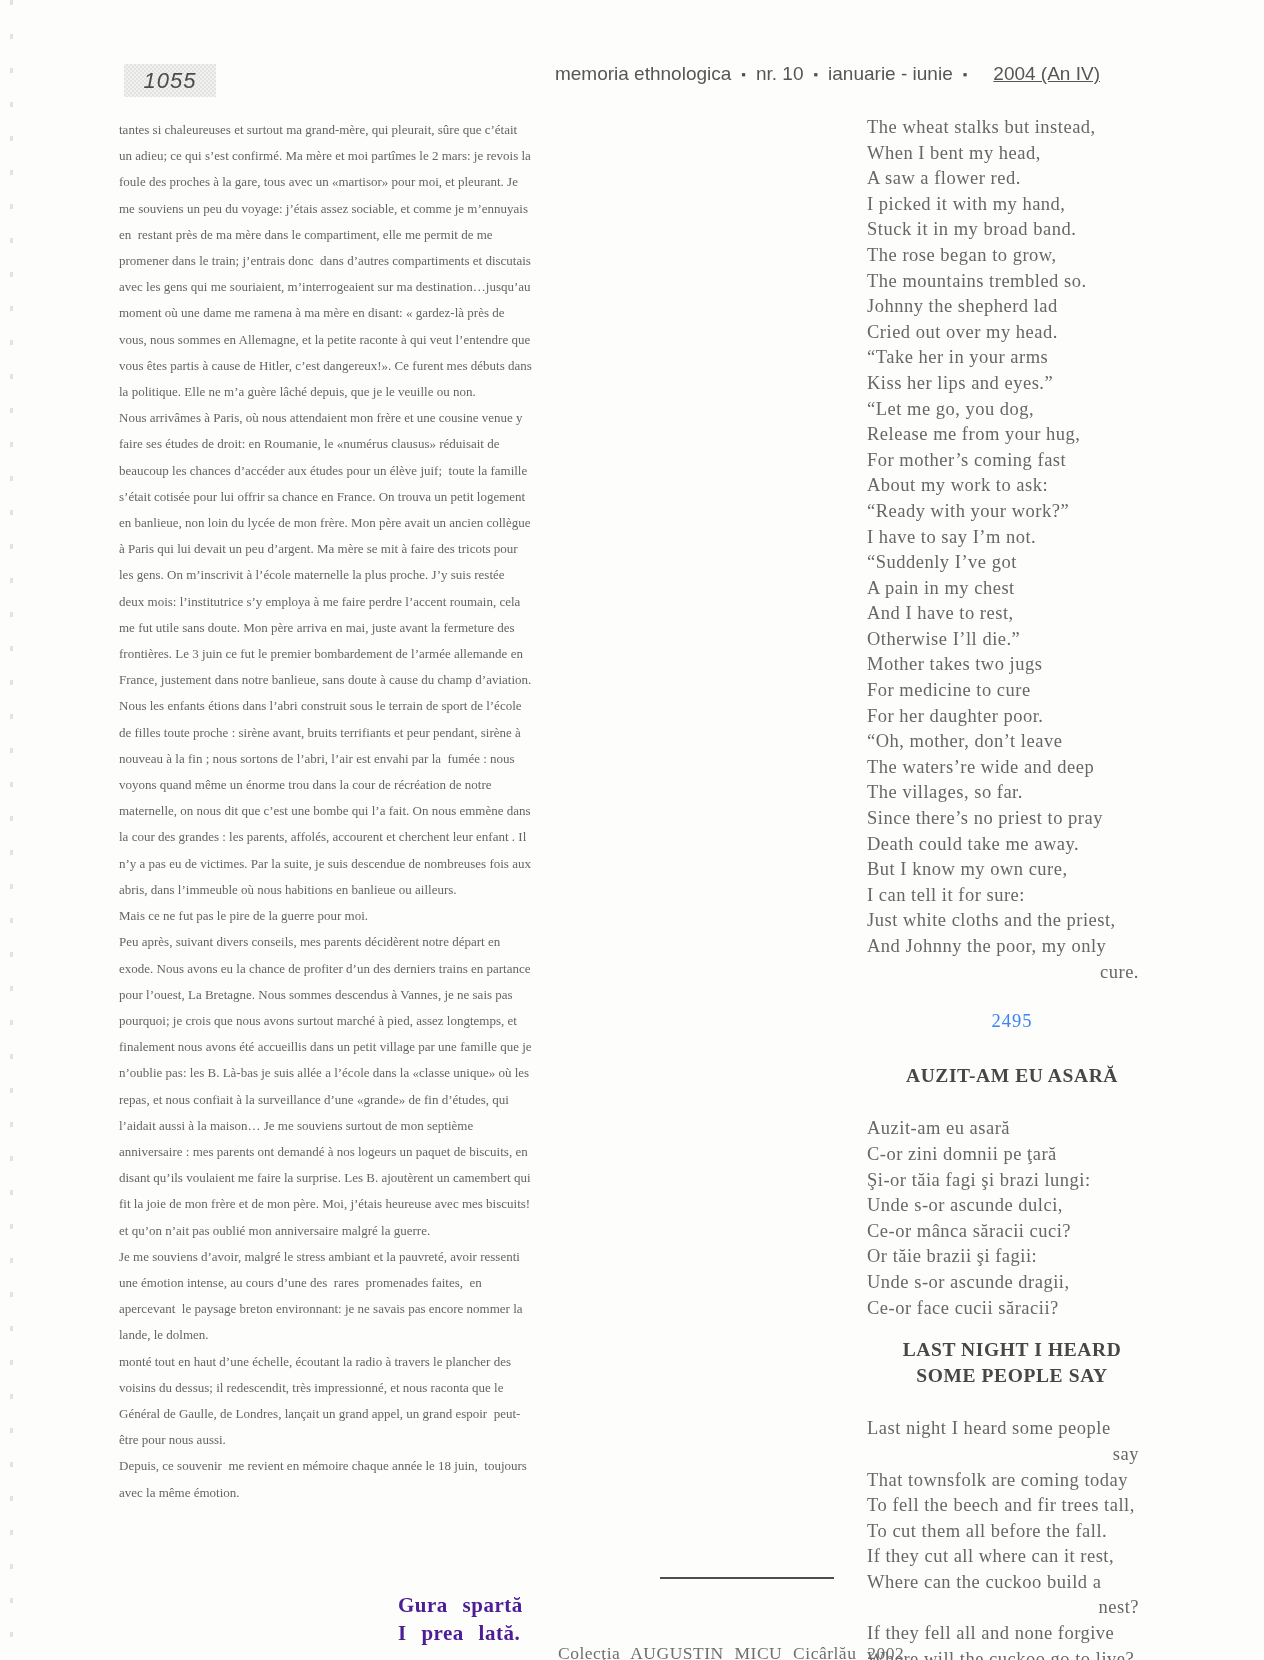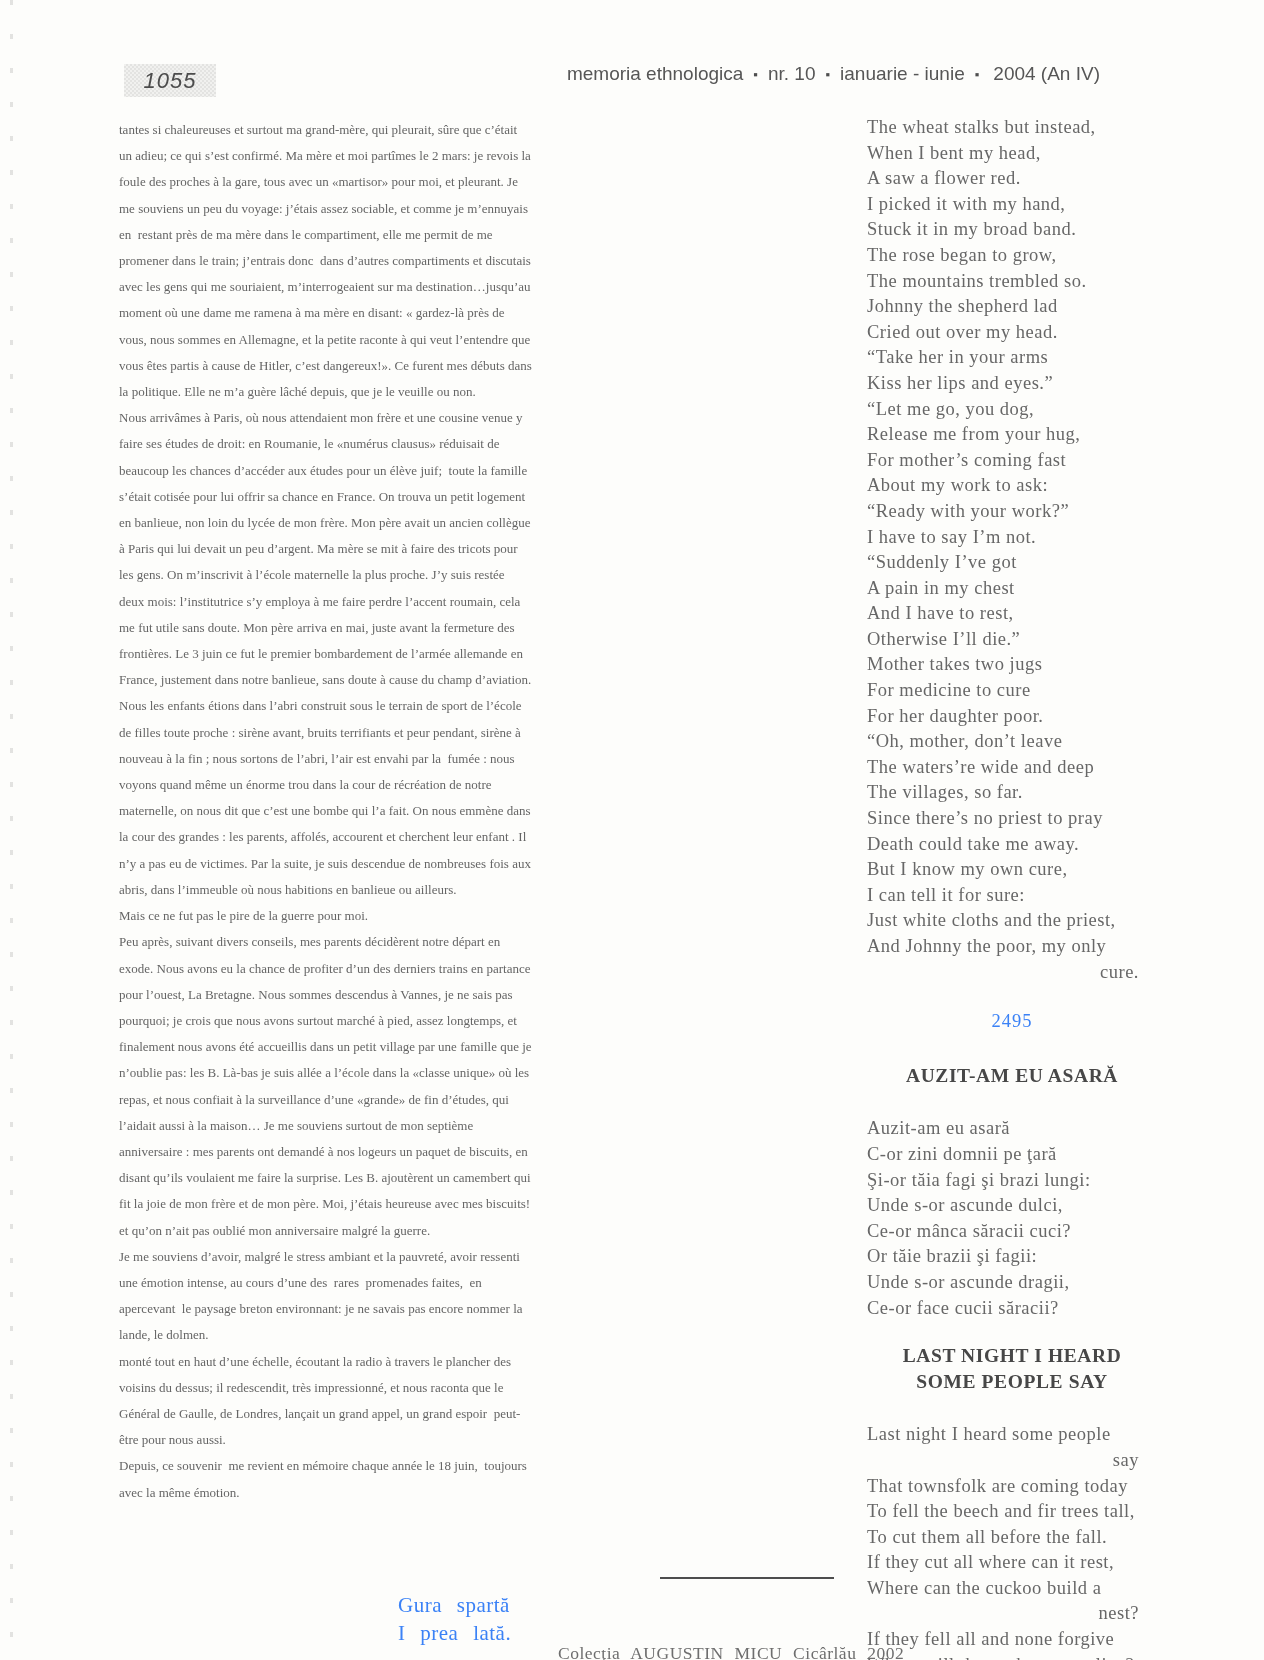--- a/index.html
+++ b/index.html
@@ -29,21 +29,21 @@
     font-style:italic;font-size:22px;color:#4c4c4c;letter-spacing:1px;
   }
   .journal-line{
     position:absolute;top:63px;right:164px;
     font-family:"Liberation Sans", sans-serif;
     font-size:19px;color:#565656;white-space:pre;
   }
   .journal-line .sep{
     font-size:13px;color:#4f4f4f;margin:0 10px;vertical-align:1px;
   }
-  .journal-line .year{margin-left:4px;}
+  .journal-line .year{margin-left:16px;text-decoration:underline;}
   
   .col-left{
     position:absolute;left:119px;top:117px;width:700px;
     font-size:13px;line-height:26.2px;color:#656565;
   }
   .col-left .line{white-space:pre;}
   
   .col-right{
     position:absolute;left:867px;top:115px;width:290px;
     font-size:18.5px;line-height:25.6px;color:#676767;
@@ -52,28 +52,28 @@
   .col-right .line{white-space:pre;}
   .col-right .line.right{text-align:right;padding-right:18px;}
   .poem-number{
     margin-top:24px;text-align:center;letter-spacing:1px;color:#3b82f6;font-family:Liberation Serif, serif;
   }
   .poem-title{
     font-size:19.5px;font-weight:bold;color:#474747;text-align:center;
     letter-spacing:.6px;margin:0;line-height:25.6px;
   }
   .poem-title.ro{margin-top:28px;margin-bottom:28px;}
-  .poem-title.en2{margin-top:22px;margin-bottom:28px;}
+  .poem-title.en2{margin-top:16px;margin-bottom:28px;}
   
   .footer-rule{
     position:absolute;left:660px;top:1577px;width:174px;height:2px;background:#4d4d4d;
   }
   .song-title{
     position:absolute;left:398px;top:1591px;
-    font-size:21px;font-weight:normal;color:#3b82f6;line-height:28px;
+    font-size:21px;font-weight:bold;color:#4c1d95;line-height:28px;
     word-spacing:9px;letter-spacing:.5px;
   }
   .credit{
     position:absolute;left:558px;top:1643px;
     font-size:17.5px;color:#6e6e6e;word-spacing:6px;letter-spacing:.5px;white-space:pre;
   }
 </style>
 </head>
 <body>
 

